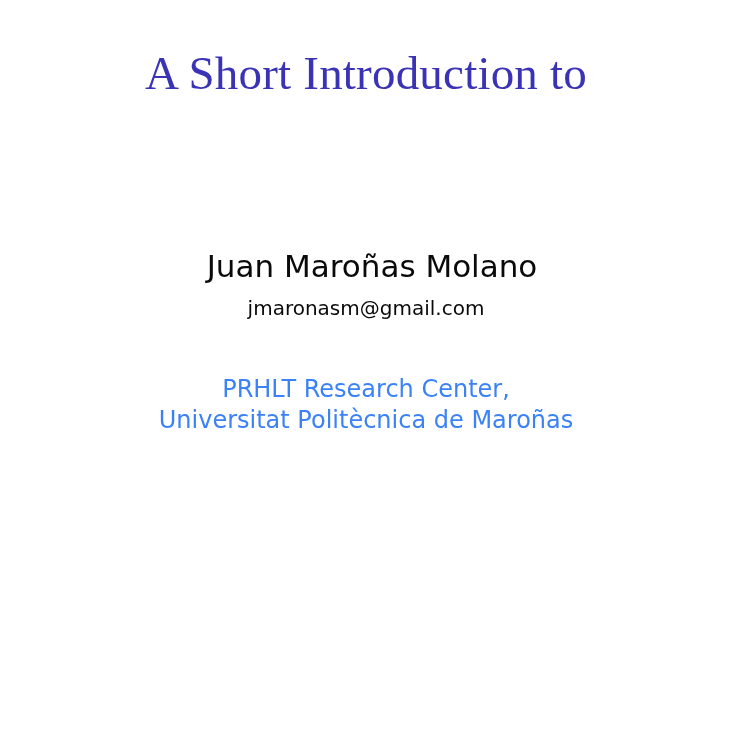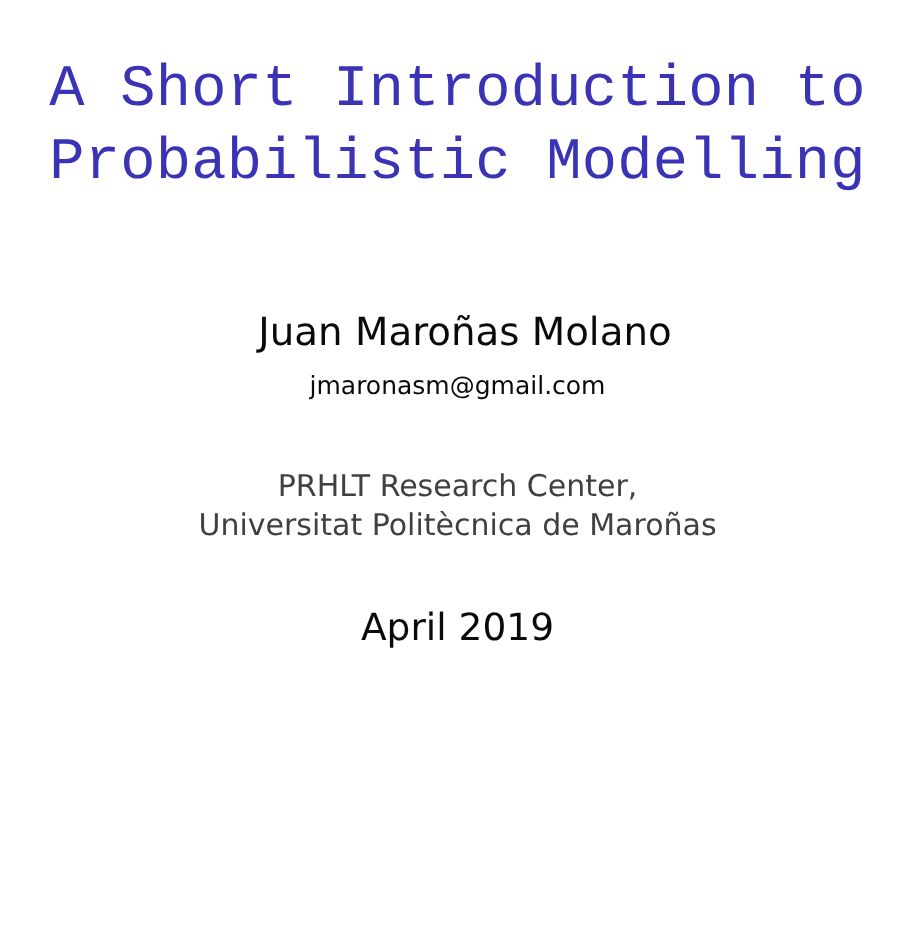--- a/index.html
+++ b/index.html
@@ -26,21 +26,21 @@
     left: 0;
     right: 0;
     text-align: center;
   }
 
   
   #title-block {
     top: 44px;
   }
   .title-line {
-    font-family: Liberation Mono, monospace;
+    font-family: Liberation Serif, serif;
     font-size: 47px;
     line-height: 58px;
     font-weight: 400;
     letter-spacing: 0.2px;
     color: #3a33b5;
     white-space: nowrap;
   }
 
   
   #author-block {
@@ -64,21 +64,21 @@
   }
 
   
   #affiliation-block {
     top: 374px;
   }
   .affil-line {
     font-size: 24px;
     line-height: 31px;
     font-weight: 400;
-    color: #404040;
+    color: #3b82f6;
     white-space: nowrap;
   }
 
   
   #date-block {
     top: 484px;
   }
   .date-line {
     font-size: 30px;
     line-height: 38px;
@@ -102,31 +102,27 @@
     letter-spacing: 1px;
   }
 </style>
 </head>
 <body>
 
 <div id="slide">
 
   <div class="center-col" id="title-block">
     <div class="title-line">A Short Introduction to</div>
-    <div class="title-line">Probabilistic Modelling</div>
   </div>
 
   <div class="center-col" id="author-block">
     <div class="author-name">Juan Maroñas Molano</div>
     <div class="author-email">jmaronasm@gmail.com</div>
   </div>
 
   <div class="center-col" id="affiliation-block">
     <div class="affil-line">PRHLT Research Center,</div>
     <div class="affil-line">Universitat Politècnica de Maroñas</div>
   </div>
 
-  <div class="center-col" id="date-block">
-    <div class="date-line">April 2019</div>
-  </div>
 
 
 </div>
 
 </body></html>

